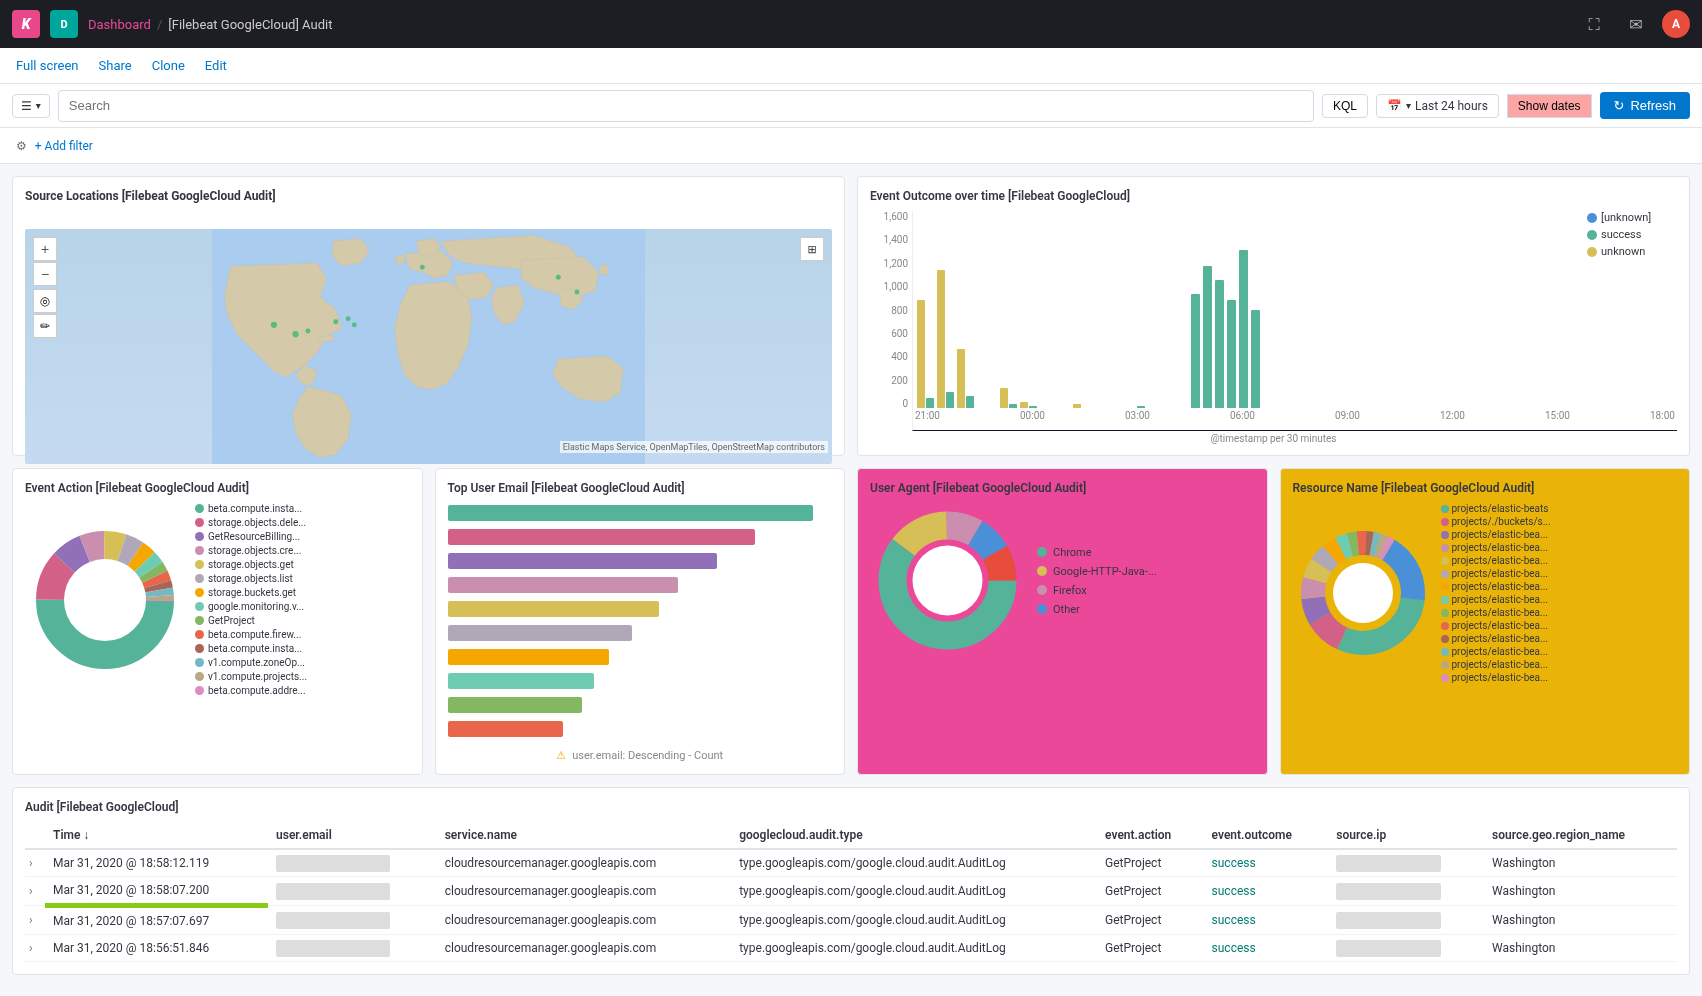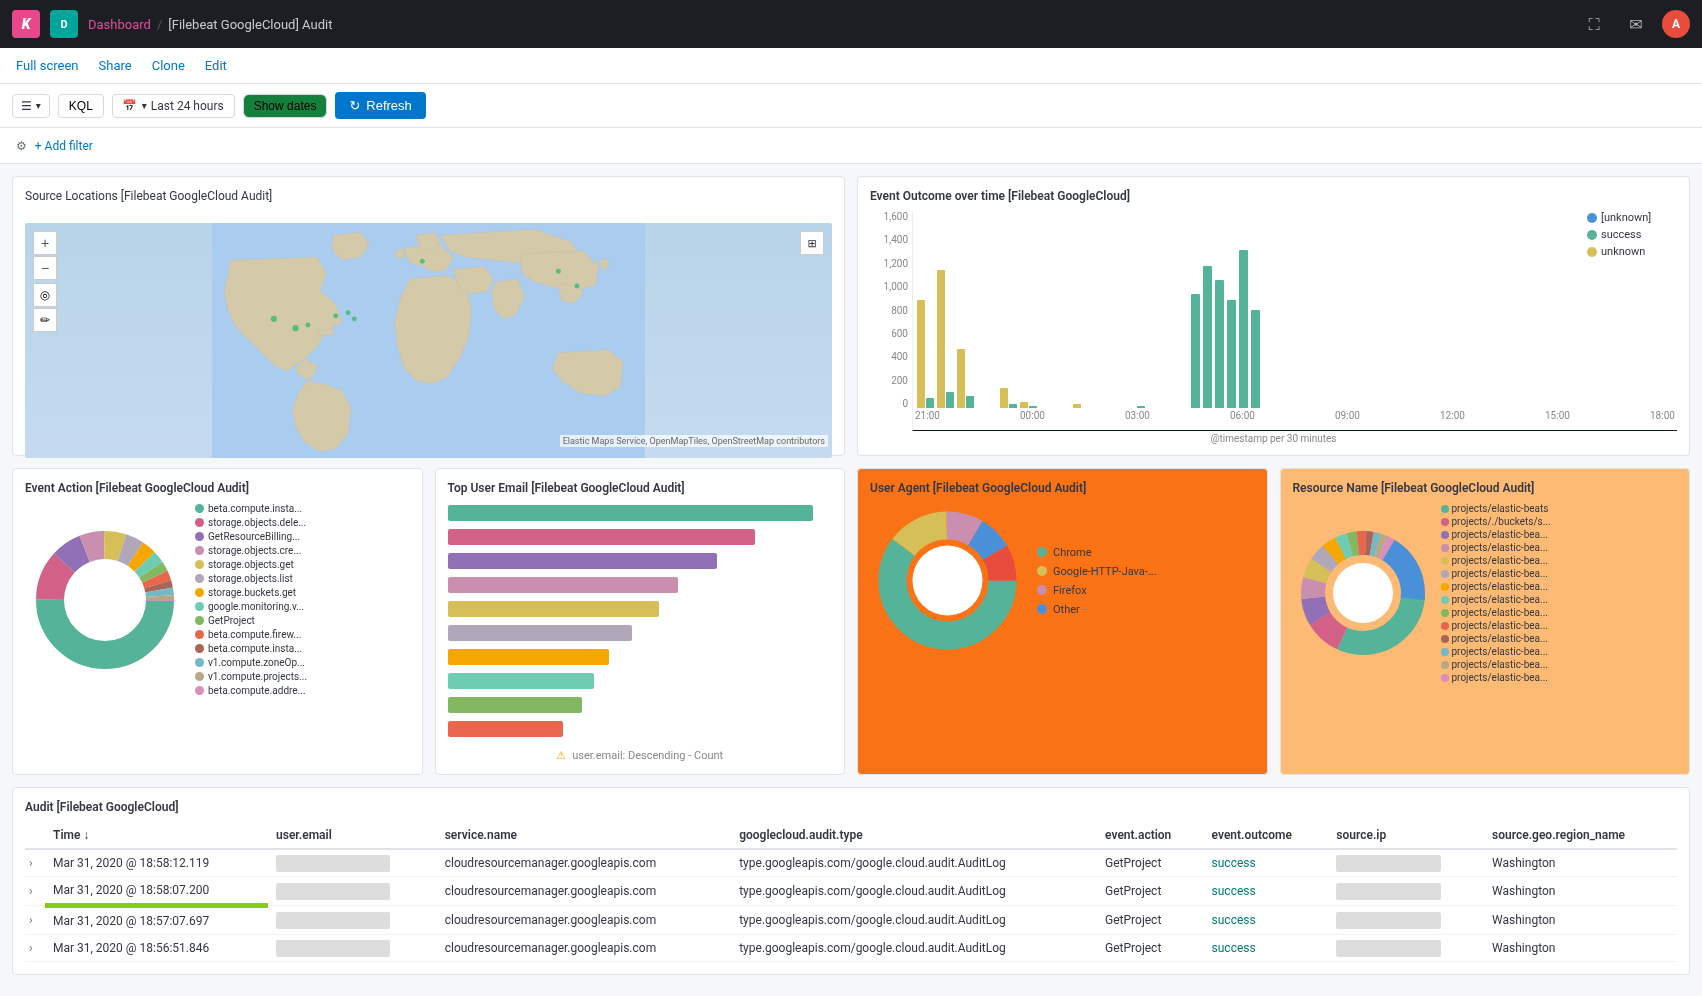--- a/index.html
+++ b/index.html
@@ -30,44 +30,45 @@
   <a style="color:#0077cc;font-size:13px;text-decoration:none;cursor:pointer;">Share</a>
   <a style="color:#0077cc;font-size:13px;text-decoration:none;cursor:pointer;">Clone</a>
   <a style="color:#0077cc;font-size:13px;text-decoration:none;cursor:pointer;">Edit</a>
 </div>
 
 <div style="display:flex;align-items:center;height:44px;background:white;padding:0 12px;gap:8px;border-bottom:1px solid #e0e4e8;">
   <div style="display:flex;align-items:center;gap:4px;border:1px solid #d3dae6;border-radius:4px;padding:4px 8px;font-size:12px;cursor:pointer;background:white;">
     <span>☰</span>
     <span style="font-size:10px;">▾</span>
   </div>
+  <input type="text" placeholder="Search" style="flex: 1 1 0%; height: 32px; border: 1px solid rgb(211, 218, 230); border-radius: 4px; padding: 0px 10px; font-size: 13px; outline: none;">
   <button style="background:white;border:1px solid #d3dae6;border-radius:4px;padding:4px 10px;font-size:12px;cursor:pointer;">KQL</button>
   <div style="display:flex;align-items:center;gap:4px;border:1px solid #d3dae6;border-radius:4px;padding:4px 10px;font-size:12px;cursor:pointer;background:white;">
     <span>📅</span>
     <span style="font-size:10px;">▾</span>
     <span>Last 24 hours</span>
   </div>
-  <button style="background:#15803d;border:1px solid #d3dae6;border-radius:6px;padding:4px 10px;font-size:12px;cursor:pointer;">Show dates</button>
+  <button style="background:#fca5a5;border:1px solid #d3dae6;border-radius:0;padding:4px 10px;font-size:12px;cursor:pointer;">Show dates</button>
   <button style="background:#0077cc;color:white;border:none;border-radius:4px;padding:6px 14px;font-size:13px;cursor:pointer;display:flex;align-items:center;gap:6px;">
     <span>↻</span>
     <span>Refresh</span>
   </button>
 </div>
 
 <div style="display:flex;align-items:center;height:36px;background:white;padding:0 16px;gap:8px;border-bottom:1px solid #e0e4e8;">
   <span style="color:#69707d;cursor:pointer;">⚙</span>
   <span style="color:#0077cc;font-size:12px;cursor:pointer;">+ Add filter</span>
 </div>
 
 <div style="padding:12px;background:#f5f7fa;overflow-y:auto;height:calc(996px - 164px);">
 
   <div style="display:flex;gap:12px;margin-bottom:12px;">
 
     <div style="flex:1;background:white;border:1px solid #e0e4e8;border-radius:4px;padding:12px;height:280px;">
-      <div style="font-size:12px;font-weight:400;margin-bottom:20px;">Source Locations [Filebeat GoogleCloud Audit]</div>
+      <div style="font-size:12px;font-weight:700;margin-bottom:26px;">Source Locations [Filebeat GoogleCloud Audit]</div>
       <div style="width:100%;height:235px;background:linear-gradient(180deg,#b8d4e8 0%,#c5daf0 100%);border-radius:2px;position:relative;overflow:hidden;">
 
         <svg viewBox="0 0 700 380" style="width:100%;height:100%;position:absolute;top:0;left:0;">
 
           <rect width="700" height="380" fill="#aaccee"></rect>
 
           <path d="M30,60 L170,55 L185,80 L175,110 L200,130 L210,160 L185,175 L170,200 L150,220 L120,240 L100,230 L80,210 L60,190 L40,170 L25,140 L20,110 Z" fill="#d4c9a8" stroke="#bbb" stroke-width="0.5"></path>
 
           <path d="M150,220 L170,230 L165,245 L155,255 L140,245 L135,235 Z" fill="#d4c9a8" stroke="#bbb" stroke-width="0.5"></path>
 
@@ -326,21 +327,21 @@
         <div style="height:16px;background:#6dccb1;border-radius:2px;width:38%;"></div>
         <div style="height:16px;background:#84b761;border-radius:2px;width:35%;"></div>
         <div style="height:16px;background:#e7664c;border-radius:2px;width:30%;"></div>
       </div>
       <div style="display:flex;align-items:center;justify-content:center;gap:6px;margin-top:12px;font-size:11px;color:#888;">
         <span style="color:#f5a700;">⚠</span>
         <span>user.email: Descending - Count</span>
       </div>
     </div>
 
-    <div style="flex:1;background:#f97316;border:1px solid #e0e4e8;border-radius:4px;padding:12px;min-height:260px;">
+    <div style="flex:1;background:#ec4899;border:1px solid #e0e4e8;border-radius:4px;padding:12px;min-height:260px;">
       <div style="font-size:12px;font-weight:600;margin-bottom:8px;">User Agent [Filebeat GoogleCloud Audit]</div>
       <div style="display:flex;align-items:center;gap:12px;">
         <svg width="155" height="155" viewBox="0 0 155 155">
 
           <circle cx="77.5" cy="77.5" r="55" fill="none" stroke="#54b399" stroke-width="28" stroke-dasharray="208 138" stroke-dashoffset="0"></circle>
 
           <circle cx="77.5" cy="77.5" r="55" fill="none" stroke="#d6bf57" stroke-width="28" stroke-dasharray="50 296" stroke-dashoffset="-208"></circle>
 
           <circle cx="77.5" cy="77.5" r="55" fill="none" stroke="#ca8eae" stroke-width="28" stroke-dasharray="30 316" stroke-dashoffset="-258"></circle>
 
@@ -363,21 +364,21 @@
               <span>Firefox</span>
             </div>
           <div style="display:flex;align-items:center;gap:6px;font-size:11px;">
               <div style="width:10px;height:10px;border-radius:50%;background:#4a90d9;"></div>
               <span>Other</span>
             </div>
         </div>
       </div>
     </div>
 
-    <div style="flex:1;background:#fdba74;border:1px solid #e0e4e8;border-radius:4px;padding:12px;min-height:260px;">
+    <div style="flex:1;background:#eab308;border:1px solid #e0e4e8;border-radius:4px;padding:12px;min-height:260px;">
       <div style="font-size:12px;font-weight:600;margin-bottom:8px;">Resource Name [Filebeat GoogleCloud Audit]</div>
       <div style="display:flex;align-items:center;gap:8px;">
         <svg width="140" height="140" viewBox="0 0 140 140">
           <circle cx="70" cy="70" r="50" fill="none" stroke="#54b399" stroke-width="24" stroke-dasharray="100 214" stroke-dashoffset="0"></circle>
           <circle cx="70" cy="70" r="50" fill="none" stroke="#d36086" stroke-width="24" stroke-dasharray="30 284" stroke-dashoffset="-100"></circle>
           <circle cx="70" cy="70" r="50" fill="none" stroke="#9170b8" stroke-width="24" stroke-dasharray="22 292" stroke-dashoffset="-130"></circle>
           <circle cx="70" cy="70" r="50" fill="none" stroke="#ca8eae" stroke-width="24" stroke-dasharray="18 296" stroke-dashoffset="-152"></circle>
           <circle cx="70" cy="70" r="50" fill="none" stroke="#d6bf57" stroke-width="24" stroke-dasharray="16 298" stroke-dashoffset="-170"></circle>
           <circle cx="70" cy="70" r="50" fill="none" stroke="#b0a8b9" stroke-width="24" stroke-dasharray="14 300" stroke-dashoffset="-186"></circle>
           <circle cx="70" cy="70" r="50" fill="none" stroke="#f5a700" stroke-width="24" stroke-dasharray="12 302" stroke-dashoffset="-200"></circle>

